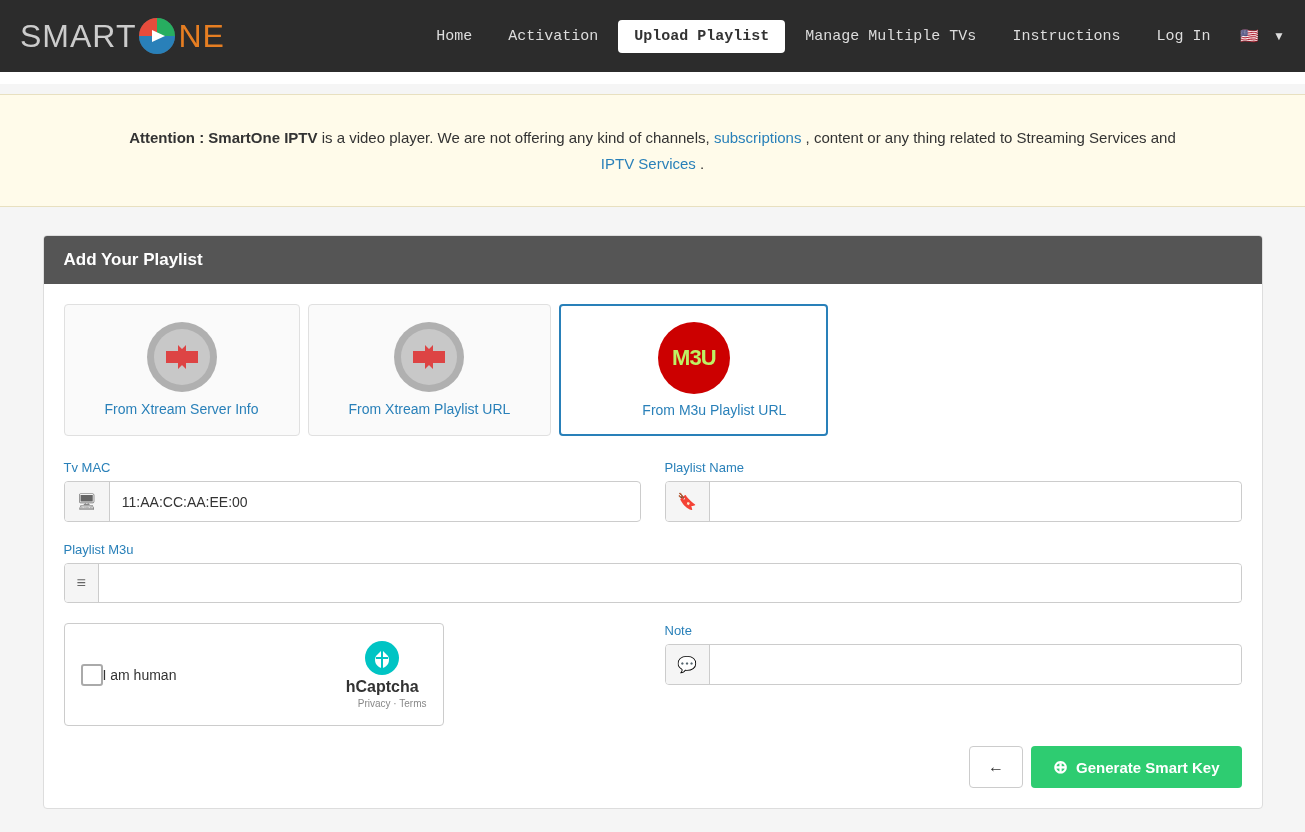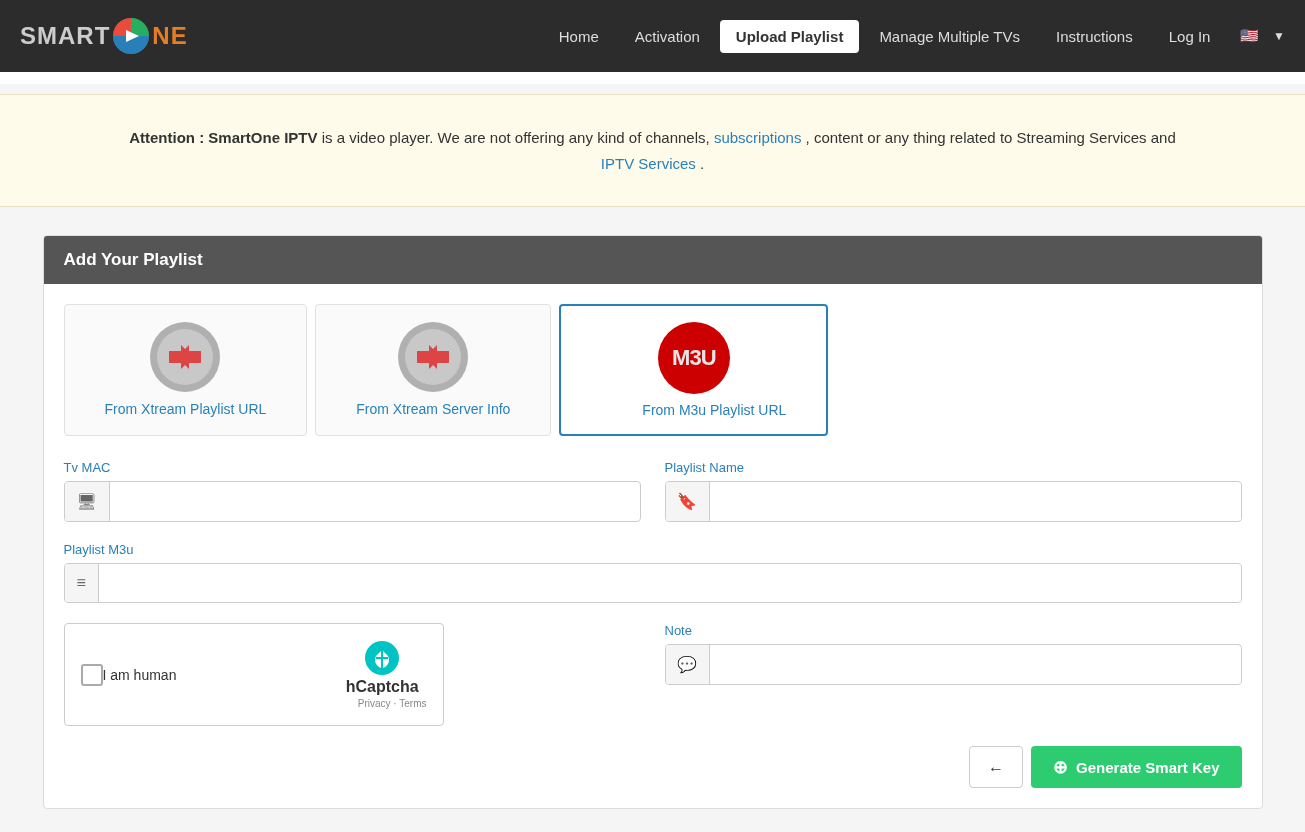--- a/index.html
+++ b/index.html
@@ -12,42 +12,43 @@
       align-items: center;
       padding: 0 20px;
       height: 72px;
     }
     .navbar-logo {
       display: flex;
       align-items: center;
       margin-right: auto;
     }
     .logo-text {
-      font-size: 24px;
-      font-weight: bold;
+      font-size: 32px;
+      font-weight: normal;
       color: #ccc;
       letter-spacing: 1px;
     }
     .logo-icon {
       width: 38px;
       height: 38px;
       margin: 0 2px;
     }
     .navbar-links {
       display: flex;
       align-items: center;
       gap: 4px;
     }
     .nav-link {
       color: #ddd;
       text-decoration: none;
       padding: 8px 16px;
       font-size: 15px;
       border-radius: 4px;
       cursor: pointer;
+      font-family: Liberation Mono, monospace;
     }
     .nav-link.active {
       background: #fff;
       color: #333;
       font-weight: bold;
       border-radius: 4px;
     }
     .nav-flag {
       color: #ddd;
       font-size: 15px;
@@ -131,21 +132,21 @@
     .m3u-icon {
       width: 72px;
       height: 72px;
       background: #c00;
       border-radius: 50%;
       display: flex;
       align-items: center;
       justify-content: center;
       font-size: 22px;
       font-weight: bold;
-      color: #e5e5e5;
+      color: #bef264;
       letter-spacing: -1px;
     }
 
     
     .form-row {
       display: flex;
       gap: 24px;
       margin-bottom: 20px;
     }
     .form-group {
@@ -304,50 +305,51 @@
   <div class="card">
     <div class="card-header">Add Your Playlist</div>
     <div class="card-body">
 
       <div class="playlist-tabs">
 
         <div class="tab-item">
           <svg class="tab-icon" viewBox="0 0 72 72">
             <circle cx="36" cy="36" r="35" fill="#b0b0b0"></circle>
             <circle cx="36" cy="36" r="28" fill="#c8c8c8"></circle>
-
             <polygon points="28,36 40,24 40,30 52,30 52,42 40,42 40,48" fill="#d44" transform="rotate(180,36,36)"></polygon>
-
             <polygon points="28,36 40,24 40,30 52,30 52,42 40,42 40,48" fill="#d44"></polygon>
           </svg>
-          <span class="tab-label">From Xtream Playlist URL</span>
+          <span class="tab-label">From Xtream Server Info</span>
         </div>
 
         <div class="tab-item">
           <svg class="tab-icon" viewBox="0 0 72 72">
             <circle cx="36" cy="36" r="35" fill="#b0b0b0"></circle>
             <circle cx="36" cy="36" r="28" fill="#c8c8c8"></circle>
+
             <polygon points="28,36 40,24 40,30 52,30 52,42 40,42 40,48" fill="#d44" transform="rotate(180,36,36)"></polygon>
+
             <polygon points="28,36 40,24 40,30 52,30 52,42 40,42 40,48" fill="#d44"></polygon>
           </svg>
-          <span class="tab-label">From Xtream Server Info</span>
+          <span class="tab-label">From Xtream Playlist URL</span>
         </div>
 
         <div class="tab-item active">
           <div class="m3u-icon">M3U</div>
           <span class="tab-label" style="margin-top:8px;margin-left:41px;">From M3u Playlist URL</span>
         </div>
 
       </div>
 
       <div class="form-row">
         <div class="form-group">
           <label class="form-label">Tv MAC</label>
           <div class="input-wrapper">
             <span class="input-icon">🖥</span>
+            <input class="form-input" type="text" value="11:AA:CC:AA:EE:00" style="">
           </div>
         </div>
         <div class="form-group">
           <label class="form-label">Playlist Name</label>
           <div class="input-wrapper">
             <span class="input-icon">🔖</span>
             <input class="form-input" type="text" style="">
           </div>
         </div>
       </div>

